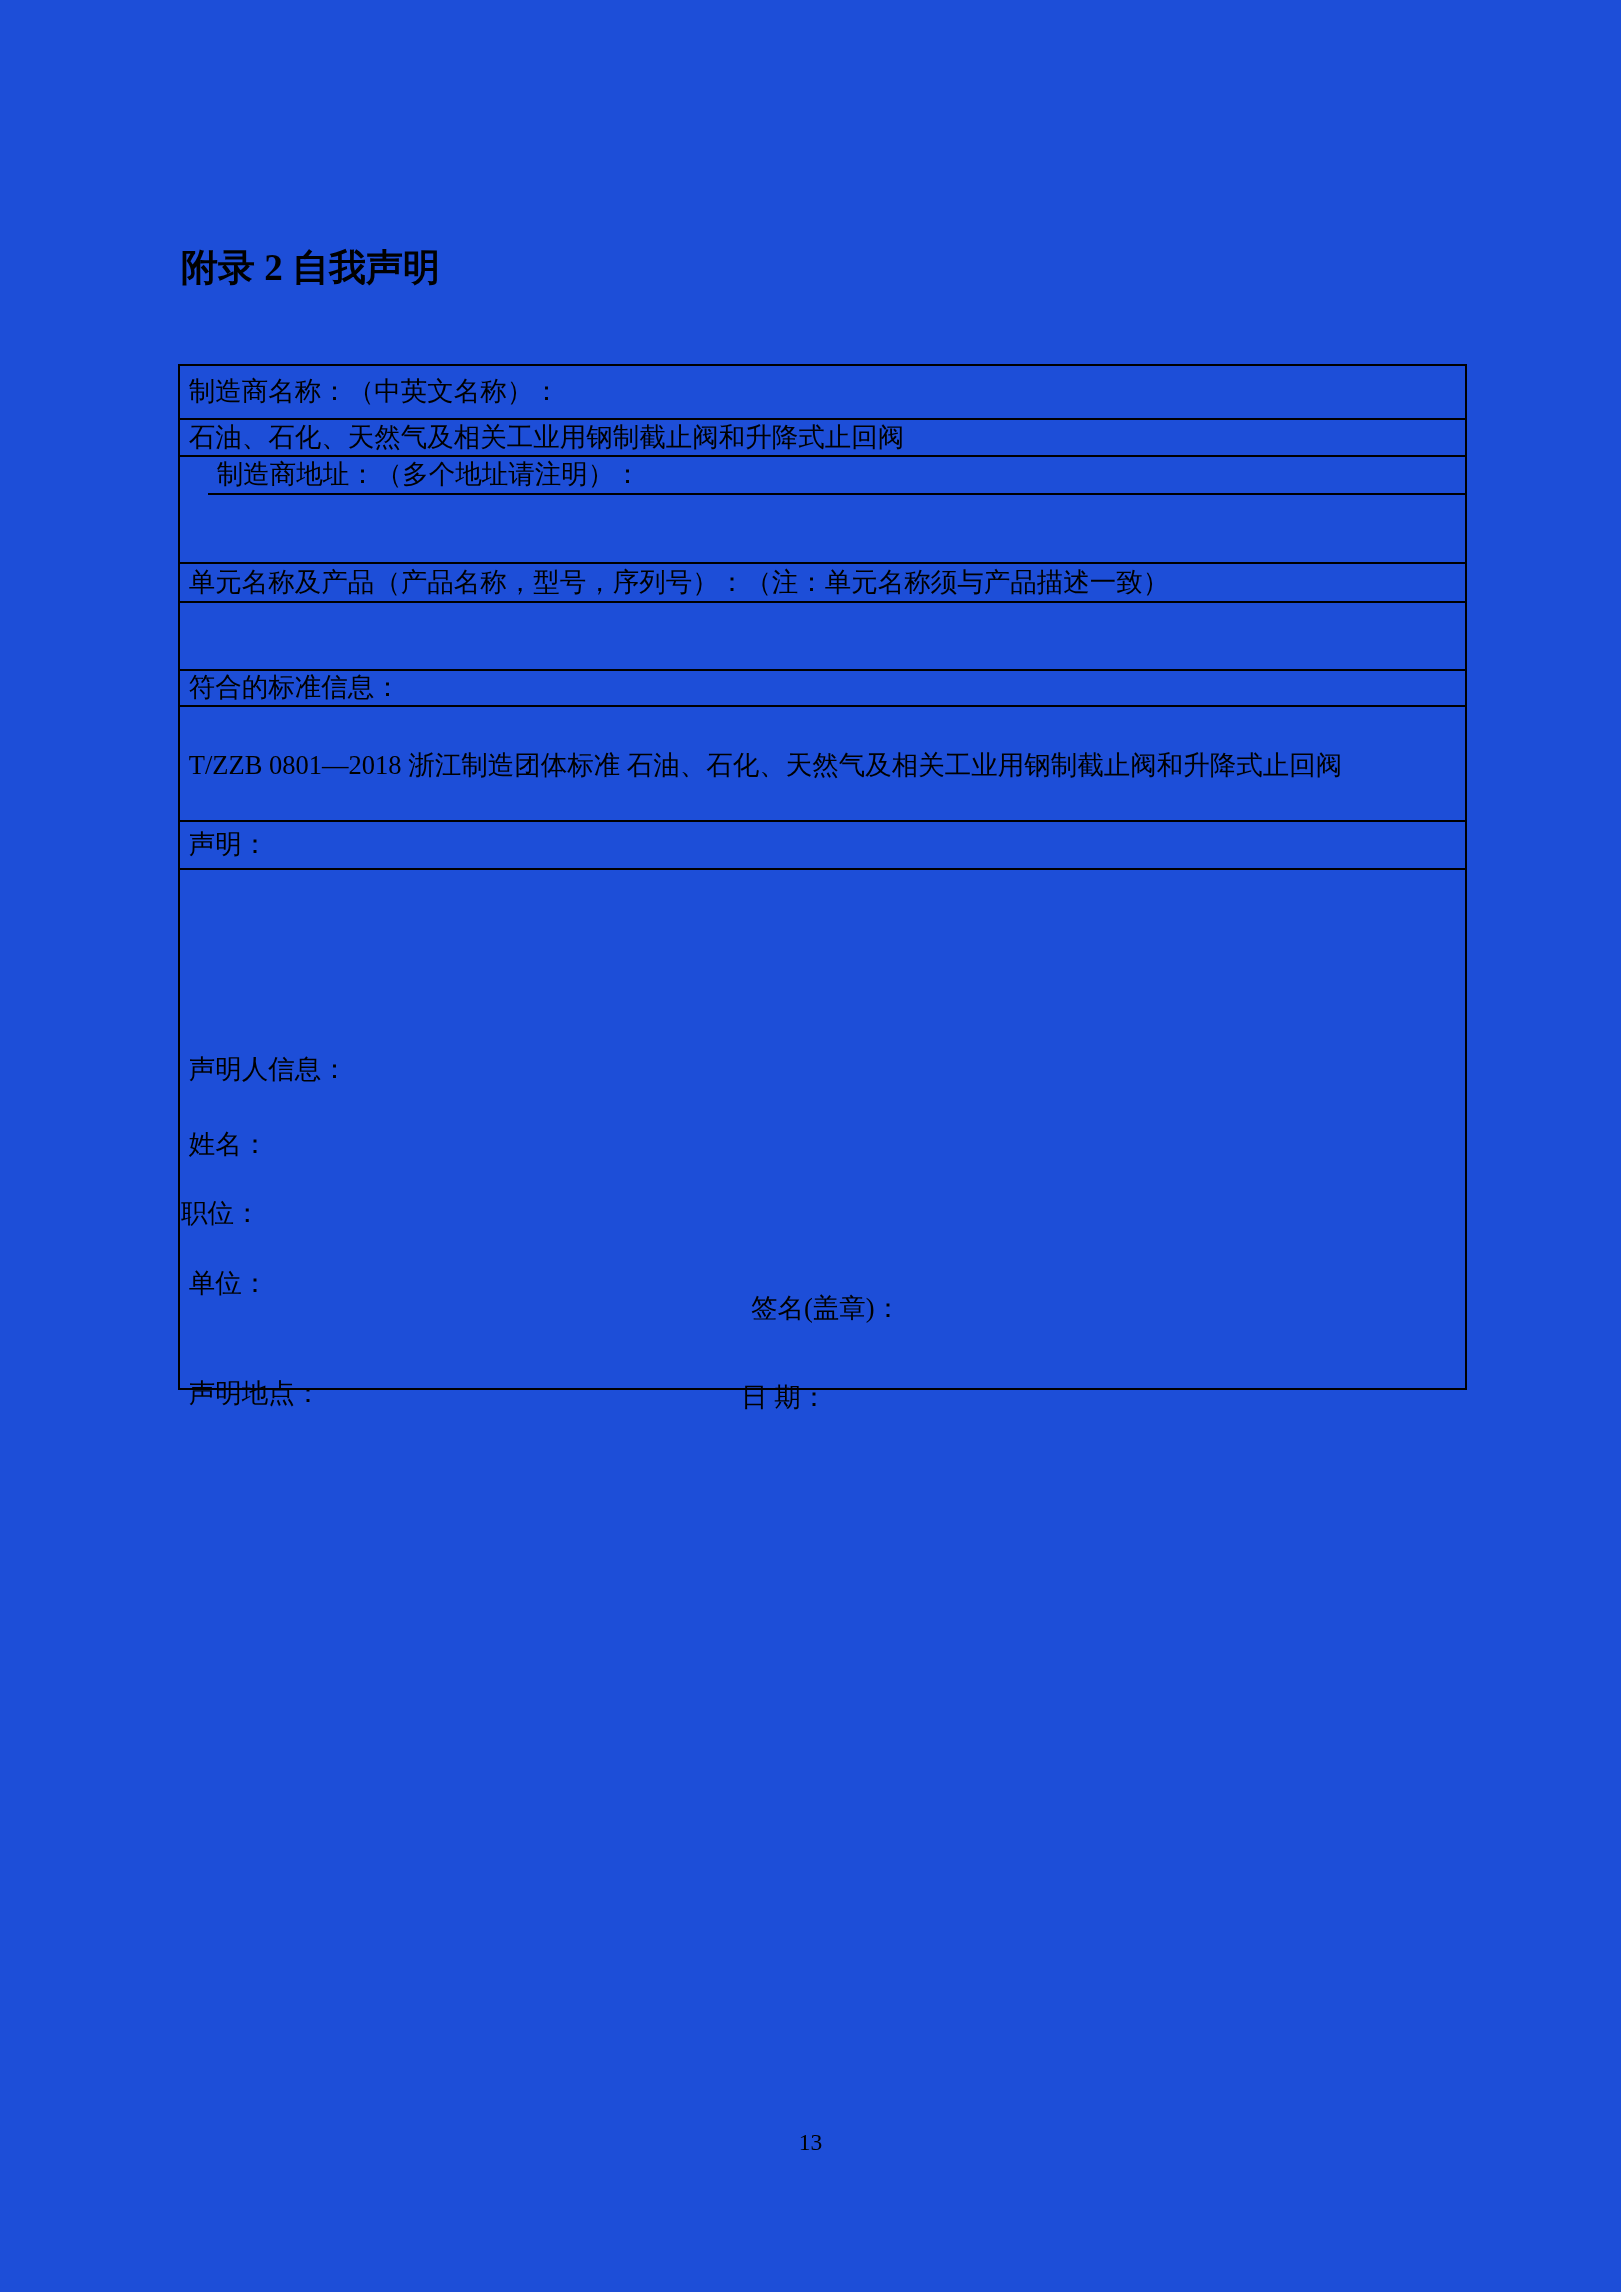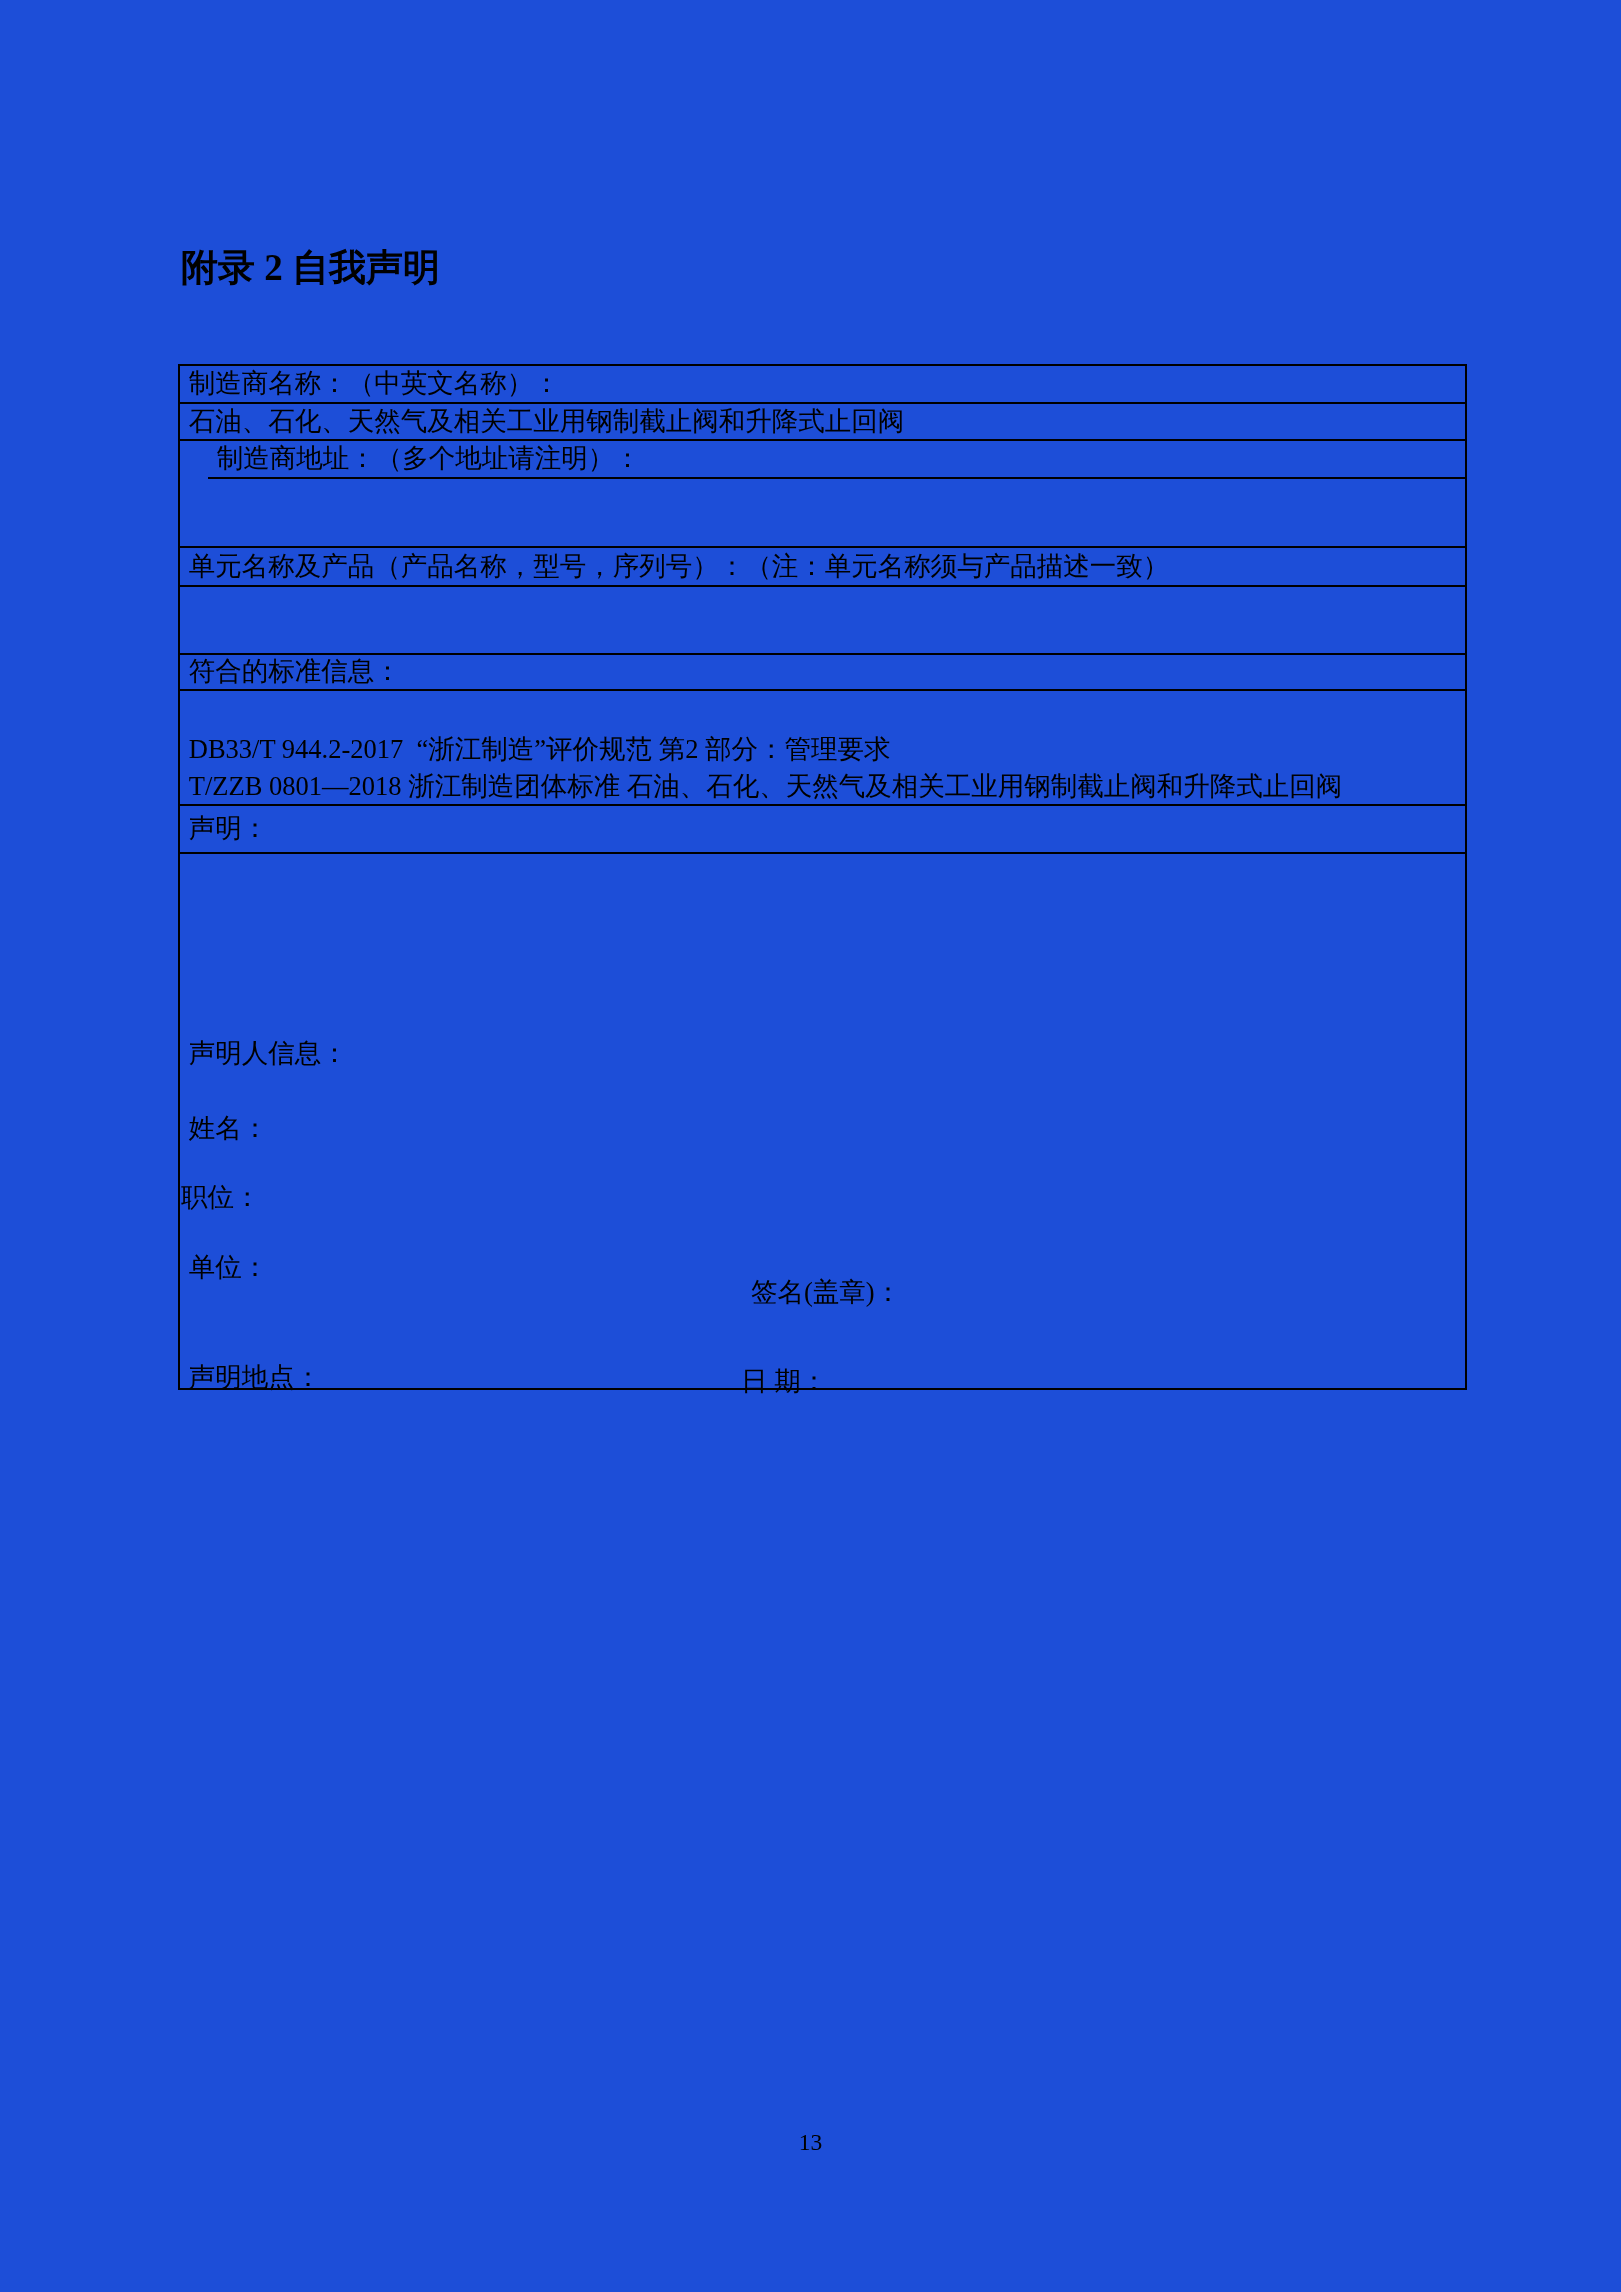--- a/index.html
+++ b/index.html
@@ -36,21 +36,21 @@
     line-height: 1.2;
   }
   .trow {
     box-sizing: border-box;
     border-bottom: 2px solid #000000;
     display: flex;
     align-items: center;
     padding-left: 8.8px;
   }
   .trow span { white-space: pre-wrap; }
-  .r1  { height: 38px; }
+  .r1  { height: 54px; }
   .r2  { height: 37px; }
   .r3  { height: 38px; margin-left: 28px; }
   .r4  { height: 69px; }
   .r5  { height: 39px; }
   .r6  { height: 68px; }
   .r7  { height: 36px; }
   .r8  { height: 115px; display: block; padding-top: 40px; padding-left: 8.8px; }
   .r8 .std-line { line-height: 37px; white-space: pre-wrap; }
   .r9  { height: 48px; }
   .r10 {
@@ -109,21 +109,20 @@
       <span>单元名称及产品（产品名称，型号，序列号）：（注：单元名称须与产品描述一致）</span>
     </div>
 
     <div class="trow r6"></div>
 
     <div class="trow r7">
       <span>符合的标准信息：</span>
     </div>
 
     <div class="trow r8">
-      <div class="std-line">DB33/T 944.2-2017  “浙江制造”评价规范 第2 部分：管理要求</div>
       <div class="std-line">T/ZZB 0801—2018 浙江制造团体标准 石油、石化、天然气及相关工业用钢制截止阀和升降式止回阀</div>
     </div>
 
     <div class="trow r9">
       <span>声明：</span>
     </div>
 
     <div class="trow r10">
       <div class="abs-line declarant">声明人信息：</div>
       <div class="abs-line name">姓名：</div>

